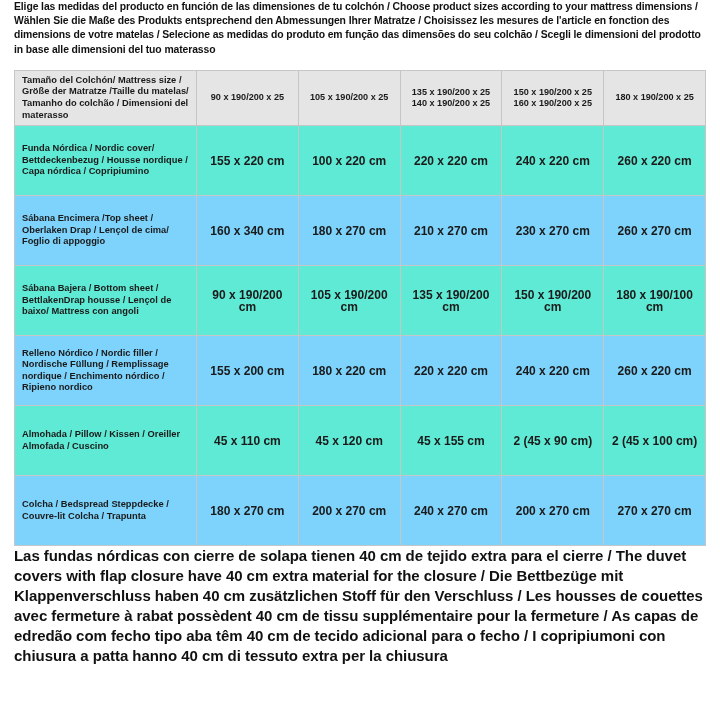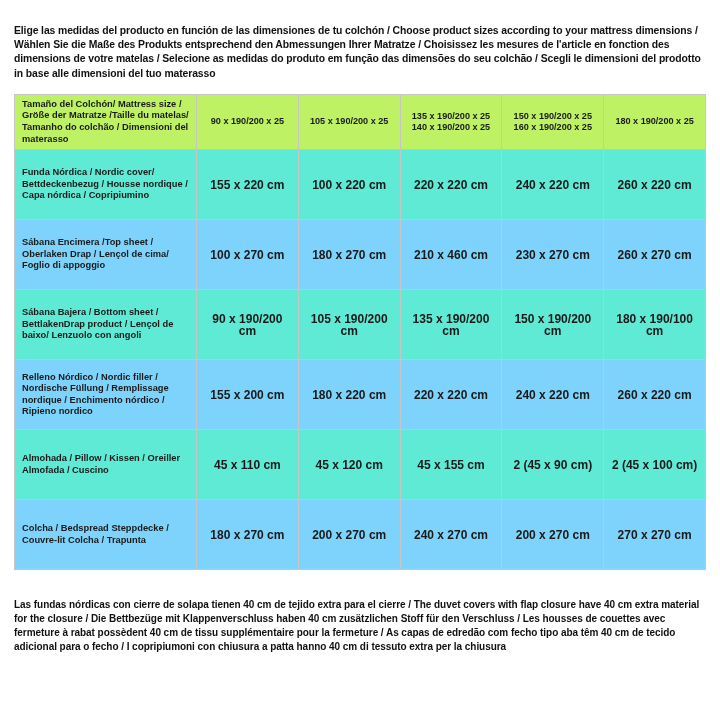--- a/index.html
+++ b/index.html
@@ -11,21 +11,21 @@
     height: 720px;
     background: #ffffff;
     font-family: "Liberation Sans", sans-serif;
     color: #1a1a1a;
     overflow: hidden;
   }
   .page {
     width: 720px;
     height: 720px;
     box-sizing: border-box;
-    padding: 24px 14px 8px 14px;
+    padding: 0 14px 8px 14px;
     display: flex;
     flex-direction: column;
   }
   .intro {
     font-size: 10.4px;
     line-height: 14.2px;
     font-weight: bold;
     color: #111;
     margin-bottom: 13px;
     letter-spacing: -0.1px;
@@ -62,33 +62,33 @@
     text-align: center;
     line-height: 12px;
   }
   tr.band-gray td {
     background: #7dd3fc;
   }
   tr.band-white td {
     background: #5eead4;
   }
   tr.header-row td {
-    background: #bef264;
+    background: #e5e5e5;
     height: 46px;
   }
   tr.body-row td {
     height: 70px;
   }
   tr.last-row td {
     height: 58px;
   }
   .footer {
-    margin-top: 28px;
-    font-size: 10px;
-    line-height: 14px;
+    margin-top: 0;
+    font-size: 15px;
+    line-height: 20px;
     font-weight: bold;
     color: #111;
     letter-spacing: -0.05px;
   }
 </style>
 </head>
 <body>
 
 <div class="page">
 
@@ -111,29 +111,29 @@
         <td class="rowhead">Funda Nórdica /  Nordic cover/ Bettdeckenbezug / Housse nordique / Capa nórdica / Copripiumino</td>
         <td class="cell">155 x 220 cm</td>
         <td class="cell">100 x 220 cm</td>
         <td class="cell">220 x 220 cm</td>
         <td class="cell">240 x 220 cm</td>
         <td class="cell">260 x 220 cm</td>
       </tr>
 
       <tr class="body-row band-gray">
         <td class="rowhead">Sábana Encimera /Top sheet / Oberlaken Drap / Lençol de cima/ Foglio di appoggio</td>
-        <td class="cell">100 x 270 cm</td>
+        <td class="cell">160 x 340 cm</td>
         <td class="cell">180 x 270 cm</td>
-        <td class="cell">210 x 460 cm</td>
+        <td class="cell">210 x 270 cm</td>
         <td class="cell">230 x 270 cm</td>
         <td class="cell">260 x 270 cm</td>
       </tr>
 
       <tr class="body-row band-white">
-        <td class="rowhead">Sábana Bajera / Bottom sheet / BettlakenDrap product / Lençol de baixo/ Lenzuolo con angoli</td>
+        <td class="rowhead">Sábana Bajera / Bottom sheet / BettlakenDrap housse / Lençol de baixo/ Mattress con angoli</td>
         <td class="cell">90 x 190/200 cm</td>
         <td class="cell">105 x 190/200 cm</td>
         <td class="cell">135 x 190/200 cm</td>
         <td class="cell">150 x 190/200 cm</td>
         <td class="cell">180 x 190/100 cm</td>
       </tr>
 
       <tr class="body-row band-gray">
         <td class="rowhead">Relleno Nórdico / Nordic filler / Nordische Füllung / Remplissage nordique / Enchimento nórdico / Ripieno nordico</td>
         <td class="cell">155 x 200 cm</td>

